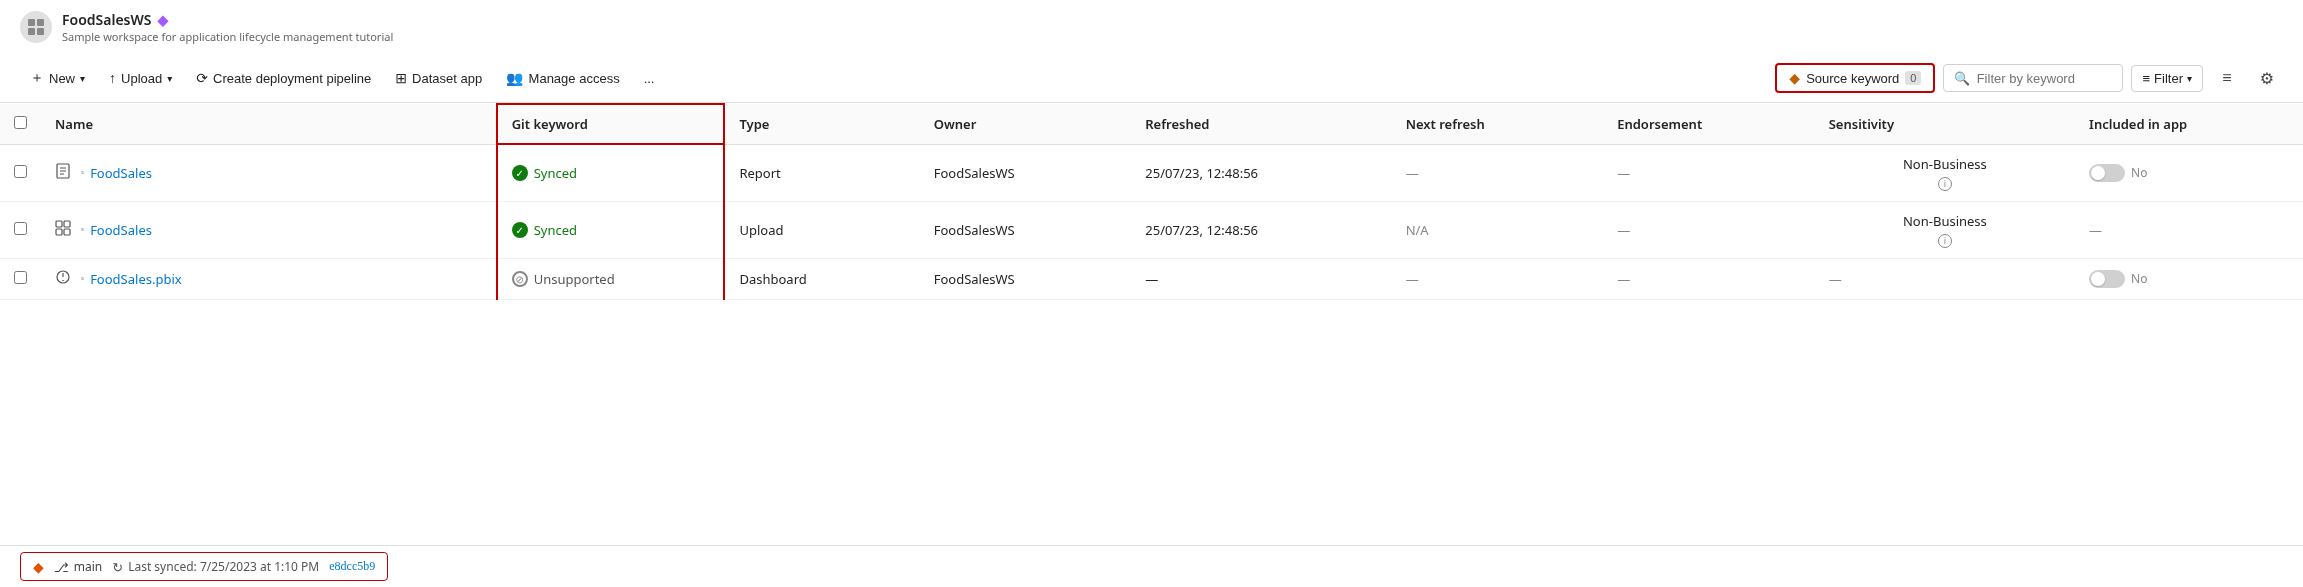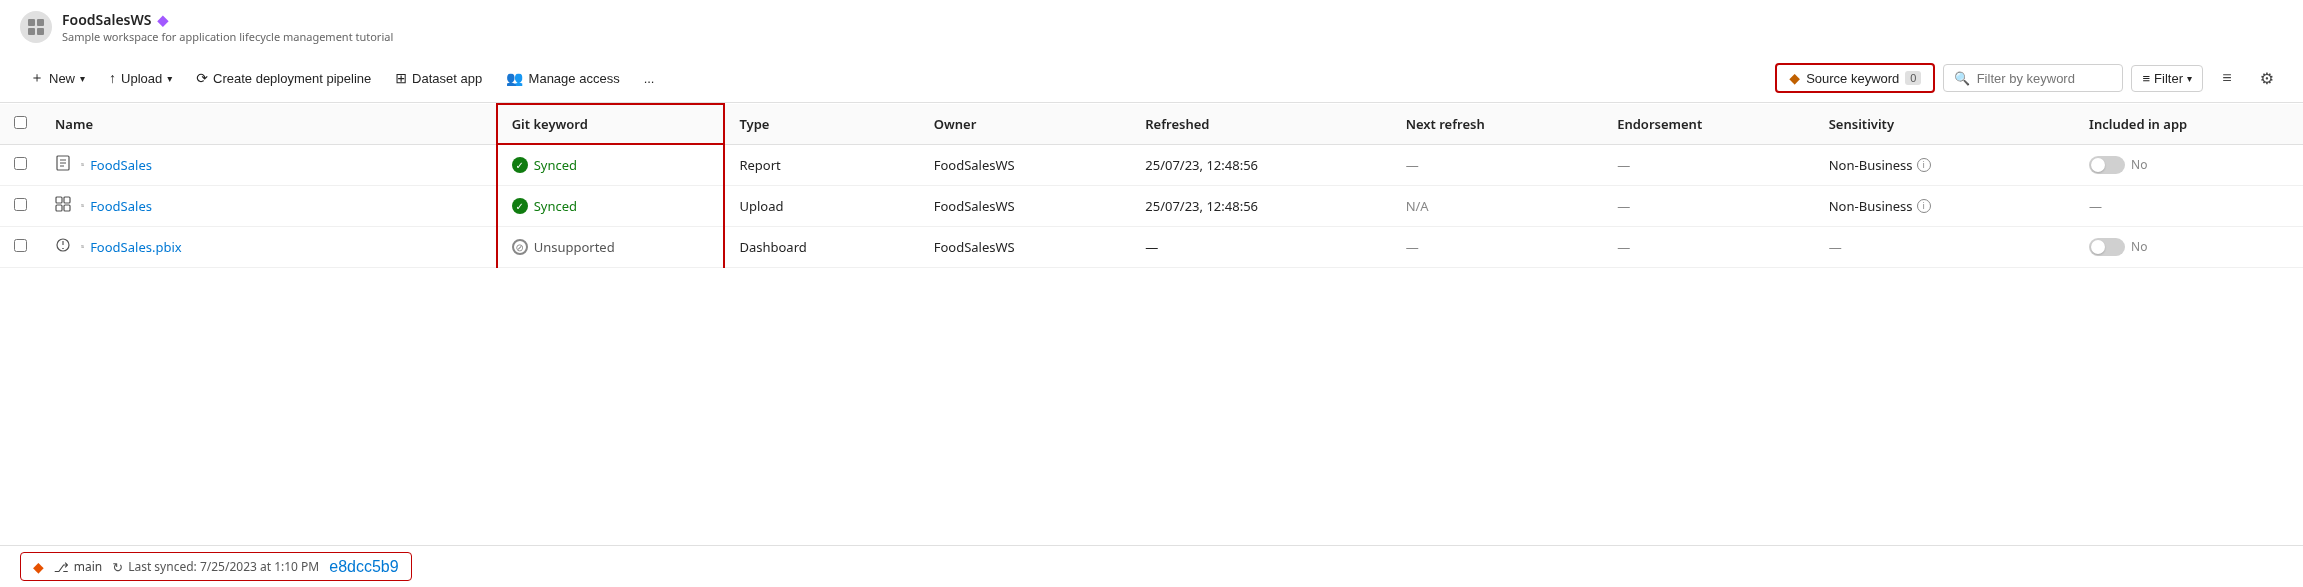--- a/index.html
+++ b/index.html
@@ -269,20 +269,21 @@
       box-shadow: 0 1px 2px rgba(0,0,0,0.2);
     }
     .toggle-label { color: #888; font-size: 12px; }
 
     
     .non-business {
       display: flex;
       align-items: center;
       gap: 4px;
       color: #242424;
+      flex-direction: column;
     }
     .info-icon {
       width: 14px;
       height: 14px;
       border: 1px solid #888;
       border-radius: 50%;
       display: flex;
       align-items: center;
       justify-content: center;
       font-size: 9px;
@@ -317,22 +318,22 @@
       gap: 5px;
     }
     .footer-sync {
       display: flex;
       align-items: center;
       gap: 5px;
       color: #555;
     }
     .commit-hash {
       color: #0078d4;
-      font-family: Liberation Sans, sans-serif;
-      font-size: 16px;
+      font-family: Liberation Serif, serif;
+      font-size: 12px;
     }
 
     
     .check-col { width: 40px; }
     .col-name { min-width: 280px; }
     .col-git { min-width: 140px; }
     .col-type { min-width: 120px; margin-top: 44px; }
     .col-owner { min-width: 130px; margin-top: 28px; }
     .col-refreshed { min-width: 160px; }
     .col-next { min-width: 130px; }

